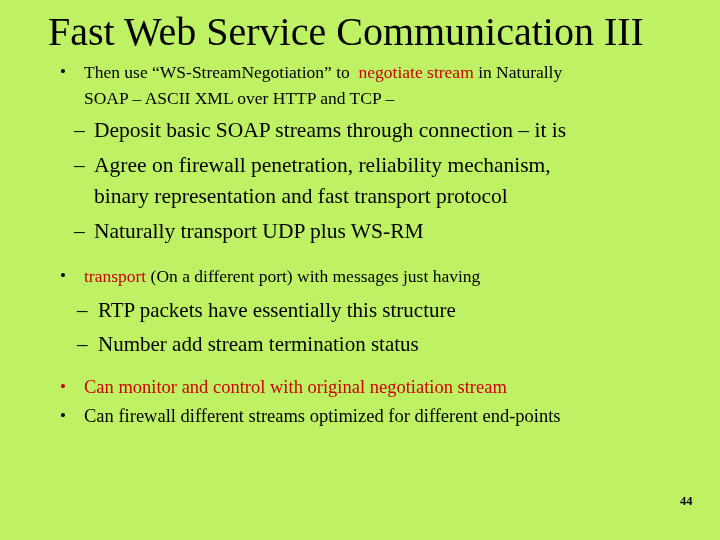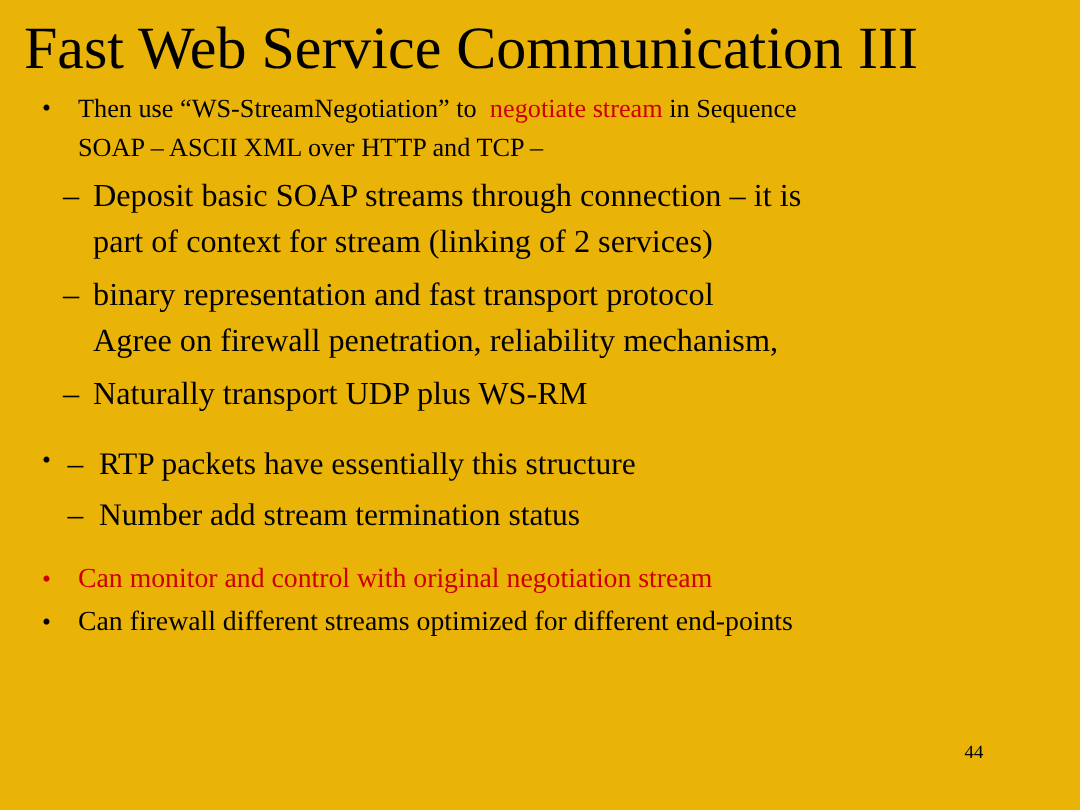--- a/index.html
+++ b/index.html
@@ -1,24 +1,25 @@
 <!DOCTYPE html>
 <html><head>
 <meta charset="utf-8">
 <style>
   html,body { margin:0; padding:0; background:#888; }
   .slide {
     position:relative;
     width:720px; height:540px;
-    background:#eab308;
+    background:#bef264;
     overflow:hidden;
     font-family:"Liberation Serif", serif;
     color:#000000;
     box-sizing:border-box;
     padding-top:6px;
+    padding-left:32px;
   }
   .title {
     margin:0 0 0 16px;
     font-size:40px;
     font-weight:400;
     line-height:52px;
     white-space:nowrap;
   }
   .line { white-space:nowrap; }
   .red { color:#cc0000; }
@@ -54,55 +55,56 @@
 
   .mt1 { margin-top:1px; }
   .mt3 { margin-top:3px; }
   .mt4 { margin-top:4px; }
   .mt6 { margin-top:6px; }
   .mt14 { margin-top:14px; }
   .mt16 { margin-top:16px; }
 
   .page-number {
     position:absolute;
-    left:643px; top:494px;
+    left:680px; top:494px;
     font-size:12.5px;
     line-height:14px;
+    font-weight:bold;
   }
 </style>
 </head>
 <body>
 
 <div class="slide">
 
   <h1 class="title">Fast Web Service Communication III</h1>
 
   <div class="b1 mt1">
     <span class="marker">•</span>
-    <div class="line"><span>Then use “WS-StreamNegotiation” to&nbsp; </span><span class="red">negotiate stream</span><span> in Sequence</span></div>
+    <div class="line"><span>Then use “WS-StreamNegotiation” to&nbsp; </span><span class="red">negotiate stream</span><span> in Naturally</span></div>
     <div class="line">SOAP – ASCII XML over HTTP and TCP –</div>
   </div>
 
   <div class="b2 mt4">
     <span class="marker">–</span>
     <div class="line">Deposit basic SOAP streams through connection – it is</div>
-    <div class="line">part of context for stream (linking of 2 services)</div>
   </div>
   <div class="b2 mt4">
     <span class="marker">–</span>
+    <div class="line">Agree on firewall penetration, reliability mechanism,</div>
     <div class="line">binary representation and fast transport protocol</div>
-    <div class="line">Agree on firewall penetration, reliability mechanism,</div>
   </div>
   <div class="b2 mt4">
     <span class="marker">–</span>
     <div class="line">Naturally transport UDP plus WS-RM</div>
   </div>
 
   <div class="b1 mt16">
     <span class="marker">•</span>
+    <div class="line"><span class="red">transport</span><span> (On a different port) with messages just having</span></div>
   </div>
 
   <div class="b2 group-b mt6">
     <span class="marker">–</span>
     <div class="line">RTP packets have essentially this structure</div>
   </div>
   <div class="b2 group-b mt3">
     <span class="marker">–</span>
     <div class="line">Number add stream termination status</div>
   </div>

